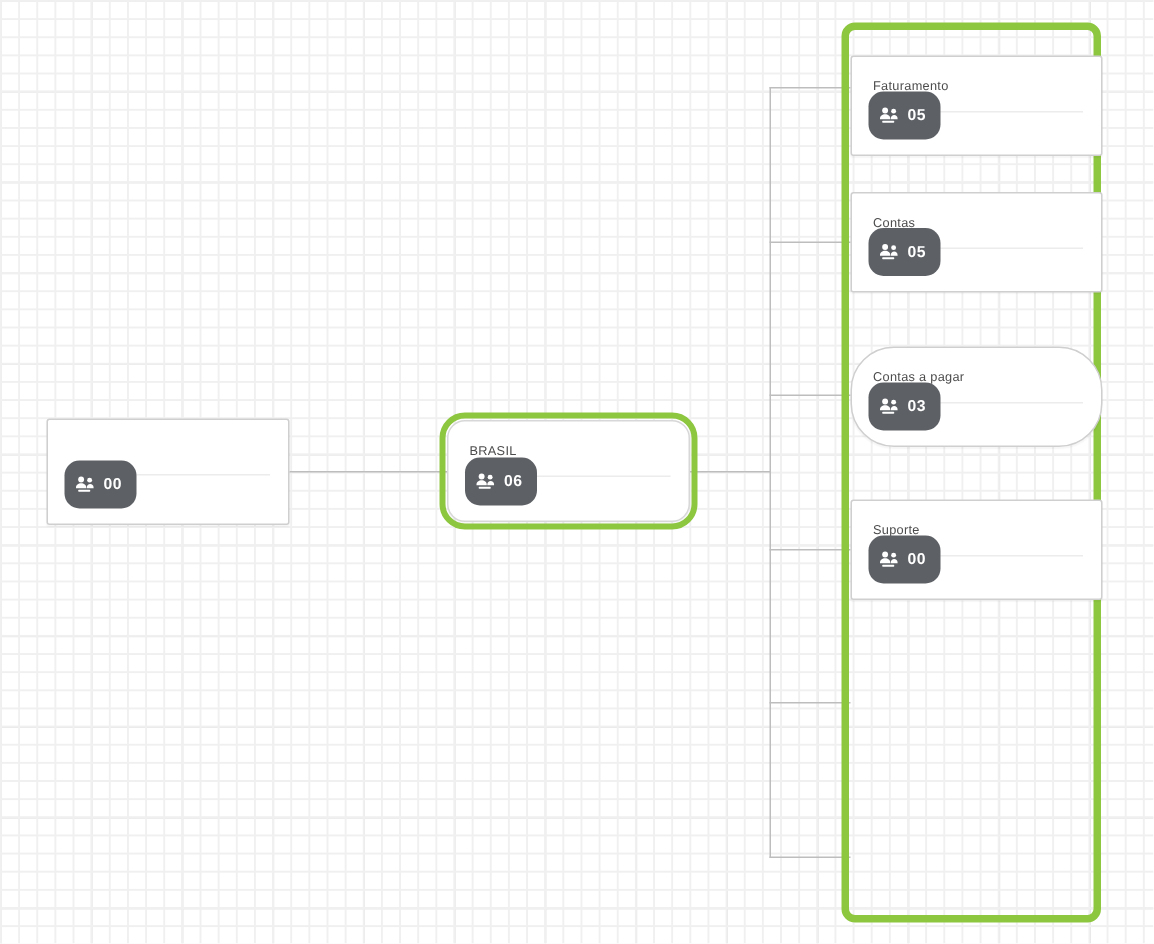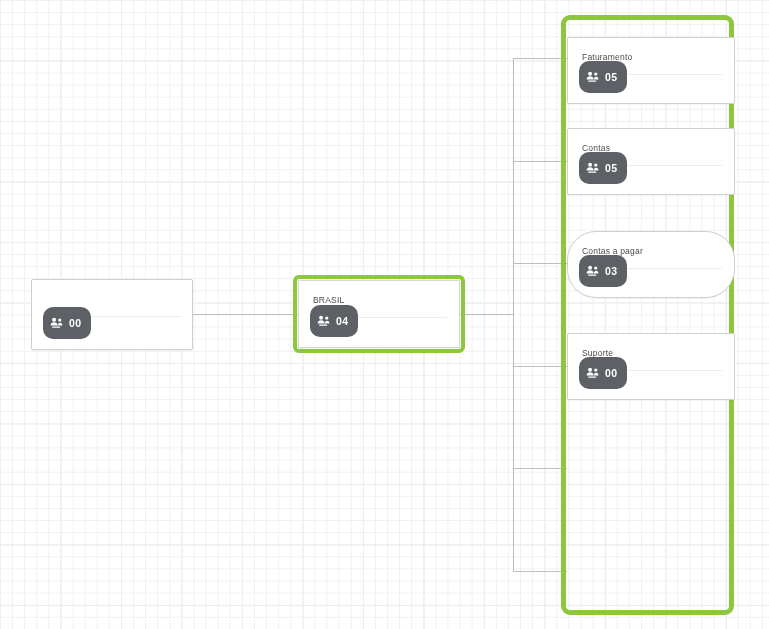--- a/index.html
+++ b/index.html
@@ -86,21 +86,21 @@
     line-height: 1;
   }
   .badge svg { display: block; }
   .badge-count { position: relative; top: 0.5px; }
 
   
   .node.selected {
     border: 1px solid #d7d7d7;
     outline: 4px solid #8dc63f;
     outline-offset: 1px;
-    border-radius: 1px;
+    border-radius: 12px;
   }
 
   
   #children-group {
     position: absolute;
     box-sizing: border-box;
     border: 5px solid #8dc63f;
     border-radius: 9px;
     background: transparent;
   }
@@ -156,21 +156,21 @@
     <div class="badge">
       <span>
         <svg width="14" height="12" viewBox="0 0 16 14" aria-hidden="true">
           <circle cx="4.6" cy="3.1" r="2.3" fill="#ffffff"></circle>
           <circle cx="11.2" cy="3.6" r="1.9" fill="#ffffff"></circle>
           <path d="M0.6 9.4c0-2.2 1.8-3.4 4-3.4s4 1.2 4 3.4v0.6H0.6z" fill="#ffffff"></path>
           <path d="M9.0 9.6c0-1.9 1.2-2.9 2.6-2.9 1.5 0 2.7 1 2.7 2.9v0.4H9.0z" fill="#ffffff"></path>
           <rect x="2.3" y="11.1" width="9.4" height="1.5" rx="0.6" fill="#ffffff"></rect>
         </svg>
       </span>
-      <span class="badge-count">04</span>
+      <span class="badge-count">06</span>
     </div>
   </div>
 
   <div id="children-group" style="left:561px; top:15px; width:173px; height:600px;"></div>
 
   <div class="node child-node" style="top:37px;">
     <div class="node-title">Faturamento</div>
     <div class="node-divider"></div>
     <div class="badge">
       <span>

